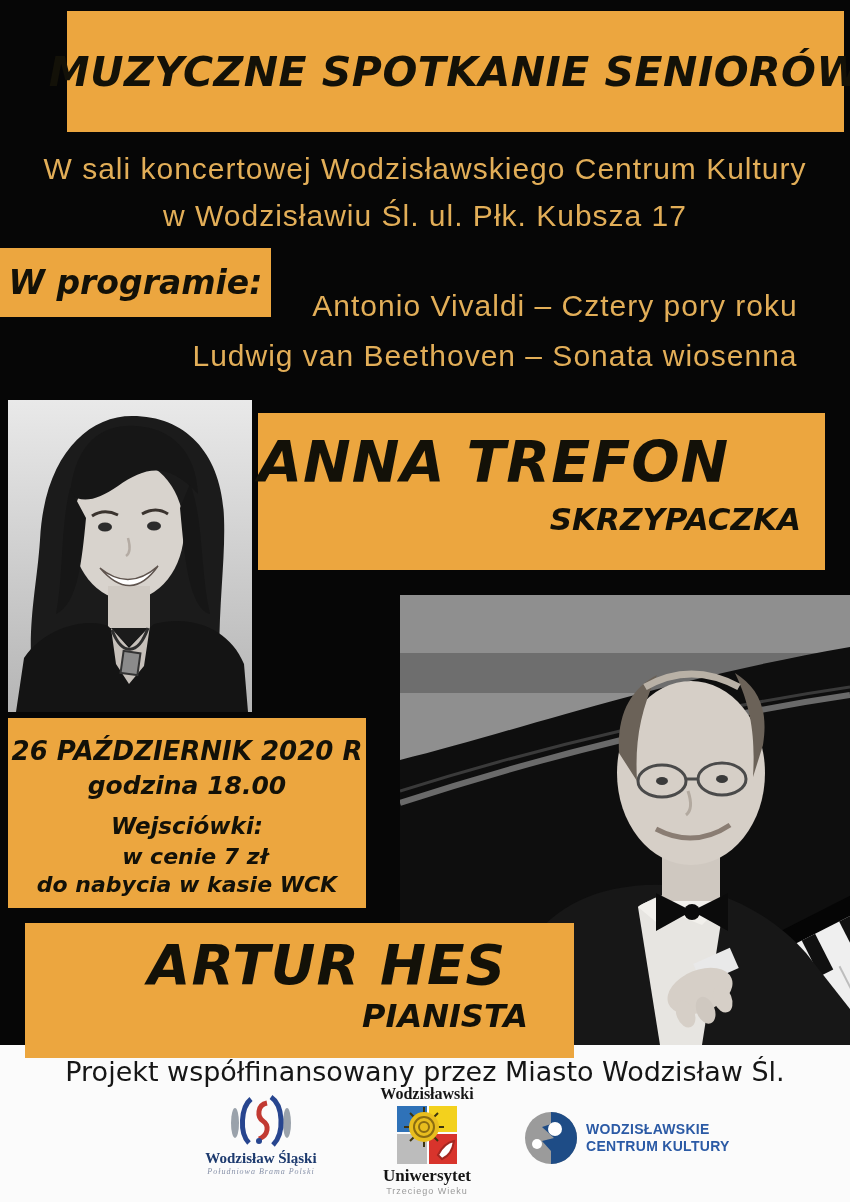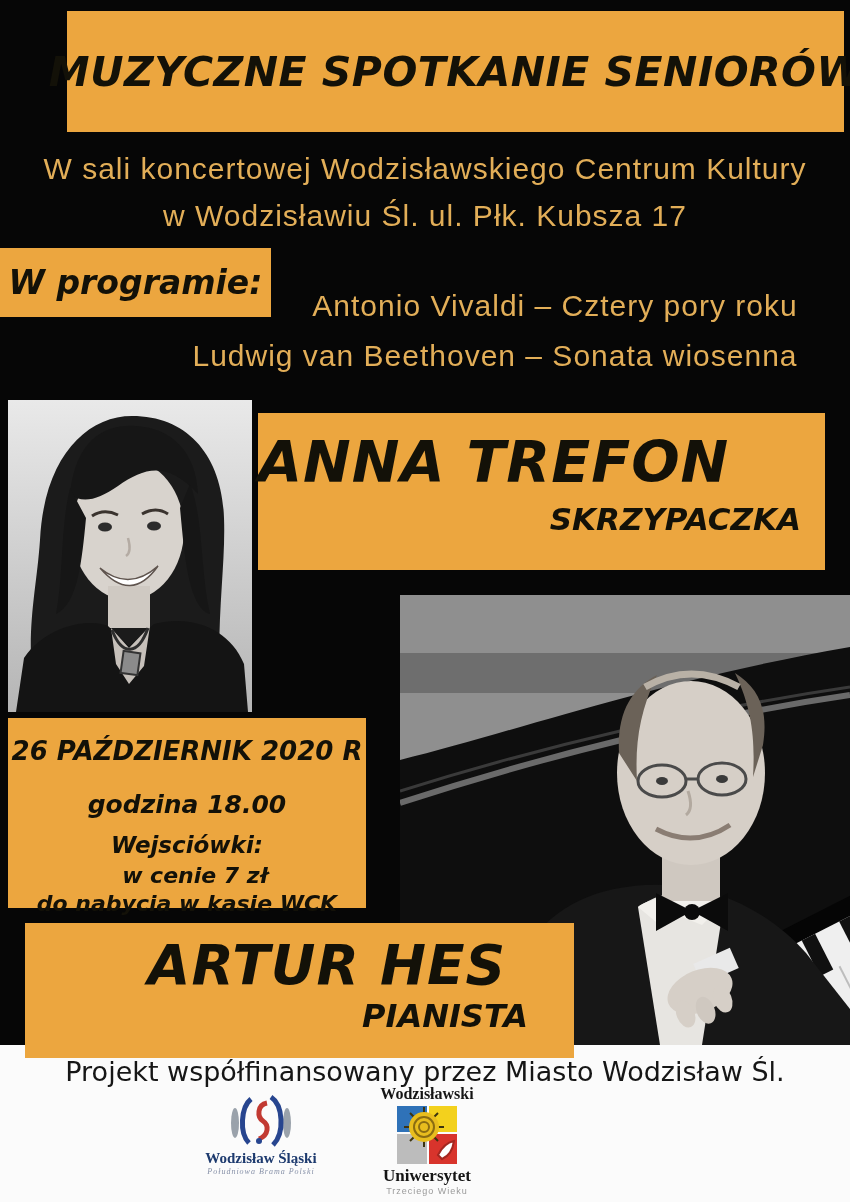--- a/index.html
+++ b/index.html
@@ -22,21 +22,21 @@
   
   #photo-violinist{left:8px;top:400px;width:244px;height:312px;}
   #photo-pianist{left:400px;top:595px;width:450px;height:450px;}
   
   #anna-box{left:258px;top:413px;width:567px;height:157px;z-index:5;}
   #anna-box .name{font-size:57px;text-align:left;margin-top:16px;letter-spacing:1px;}
   #anna-box .role{font-size:31px;text-align:right;padding-right:24px;margin-top:6px;}
   
   #date-box{left:8px;top:718px;width:358px;height:190px;z-index:5;text-align:center;}
   #date-box .l1{font-size:26px;margin-top:18px;}
-  #date-box .l2{font-size:25px;margin-top:24px;}
+  #date-box .l2{font-size:25px;margin-top:5px;}
   #date-box .l3{font-size:23px;margin-top:13px;}
   #date-box .l4{font-size:22px;margin-top:5px;padding-left:16px;}
   #date-box .l5{font-size:22px;margin-top:3px;}
   
   #artur-box{left:25px;top:923px;width:549px;height:135px;z-index:6;}
   #artur-box .name{font-size:55px;text-align:center;padding-left:55px;margin-top:10px;letter-spacing:1px;}
   #artur-box .role{font-size:32px;text-align:right;padding-right:46px;margin-top:0px;}
   
   #footer{left:0;top:1045px;width:850px;height:157px;background:#FBFBFB;z-index:4;}
   #funding{position:absolute;left:0;top:11px;width:850px;text-align:center;
@@ -206,13 +206,25 @@
         <circle cx="30" cy="22" r="15" fill="#E8BD1E"></circle>
         <circle cx="30" cy="22" r="10" fill="none" stroke="#8a6c12" stroke-width="2"></circle>
         <circle cx="30" cy="22" r="5" fill="none" stroke="#8a6c12" stroke-width="2"></circle>
       </g>
       <path d="M44,50 Q50,38 60,36 Q58,50 48,54 Z" fill="#ffffff" stroke="#a42720" stroke-width="2"></path>
     </svg>
     <div class="mid">Uniwersytet</div>
     <div class="bot">Trzeciego Wieku</div>
   </div>
 
+  <div id="logo-wck" class="logo">
+    <svg width="54" height="54" viewBox="0 0 54 54">
+      <circle cx="27" cy="27" r="26" fill="#9b9b9b"></circle>
+      <path d="M27,1 A26,26 0 0 1 27,53 L27,40 L18,30 L30,27 L18,16 L27,13 Z" fill="#1E4C86"></path>
+      <circle cx="13" cy="33" r="5" fill="#ffffff"></circle>
+      <circle cx="31" cy="18" r="7" fill="#ffffff"></circle>
+    </svg>
+    <div class="txt">
+      <div>WODZISŁAWSKIE</div>
+      <div>CENTRUM KULTURY</div>
+    </div>
+  </div>
 </div>
 
 </body></html>

